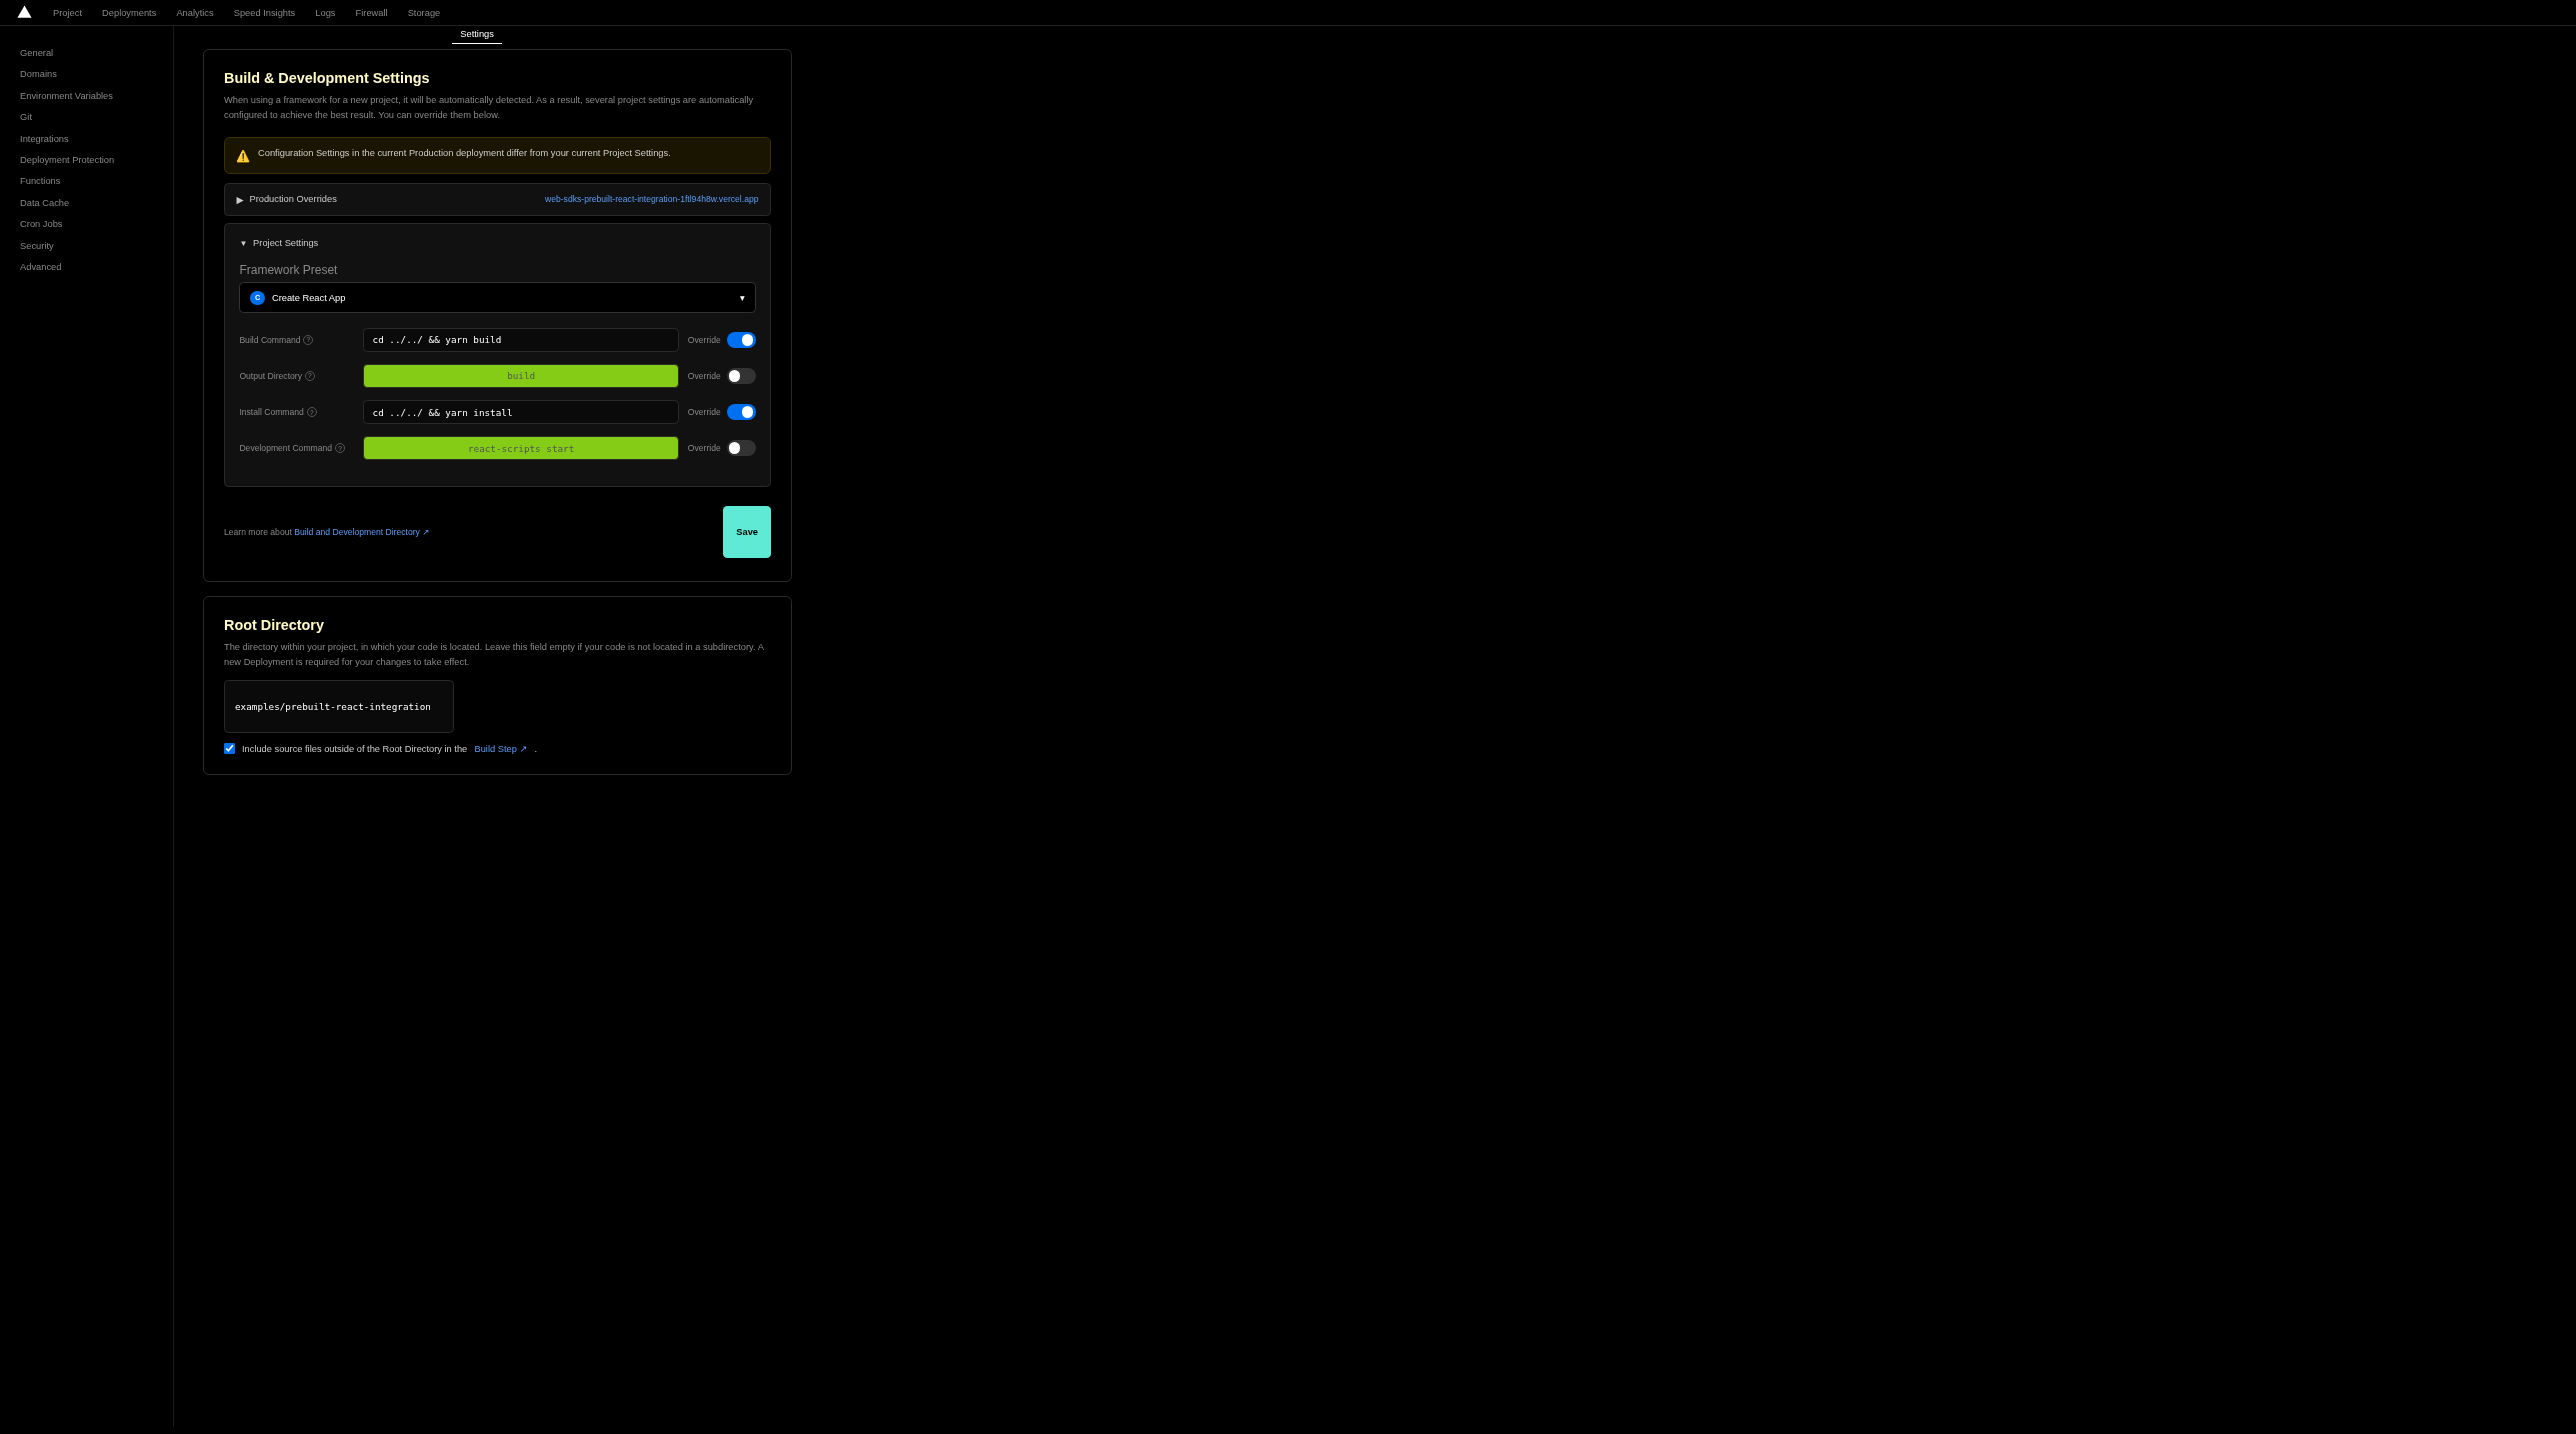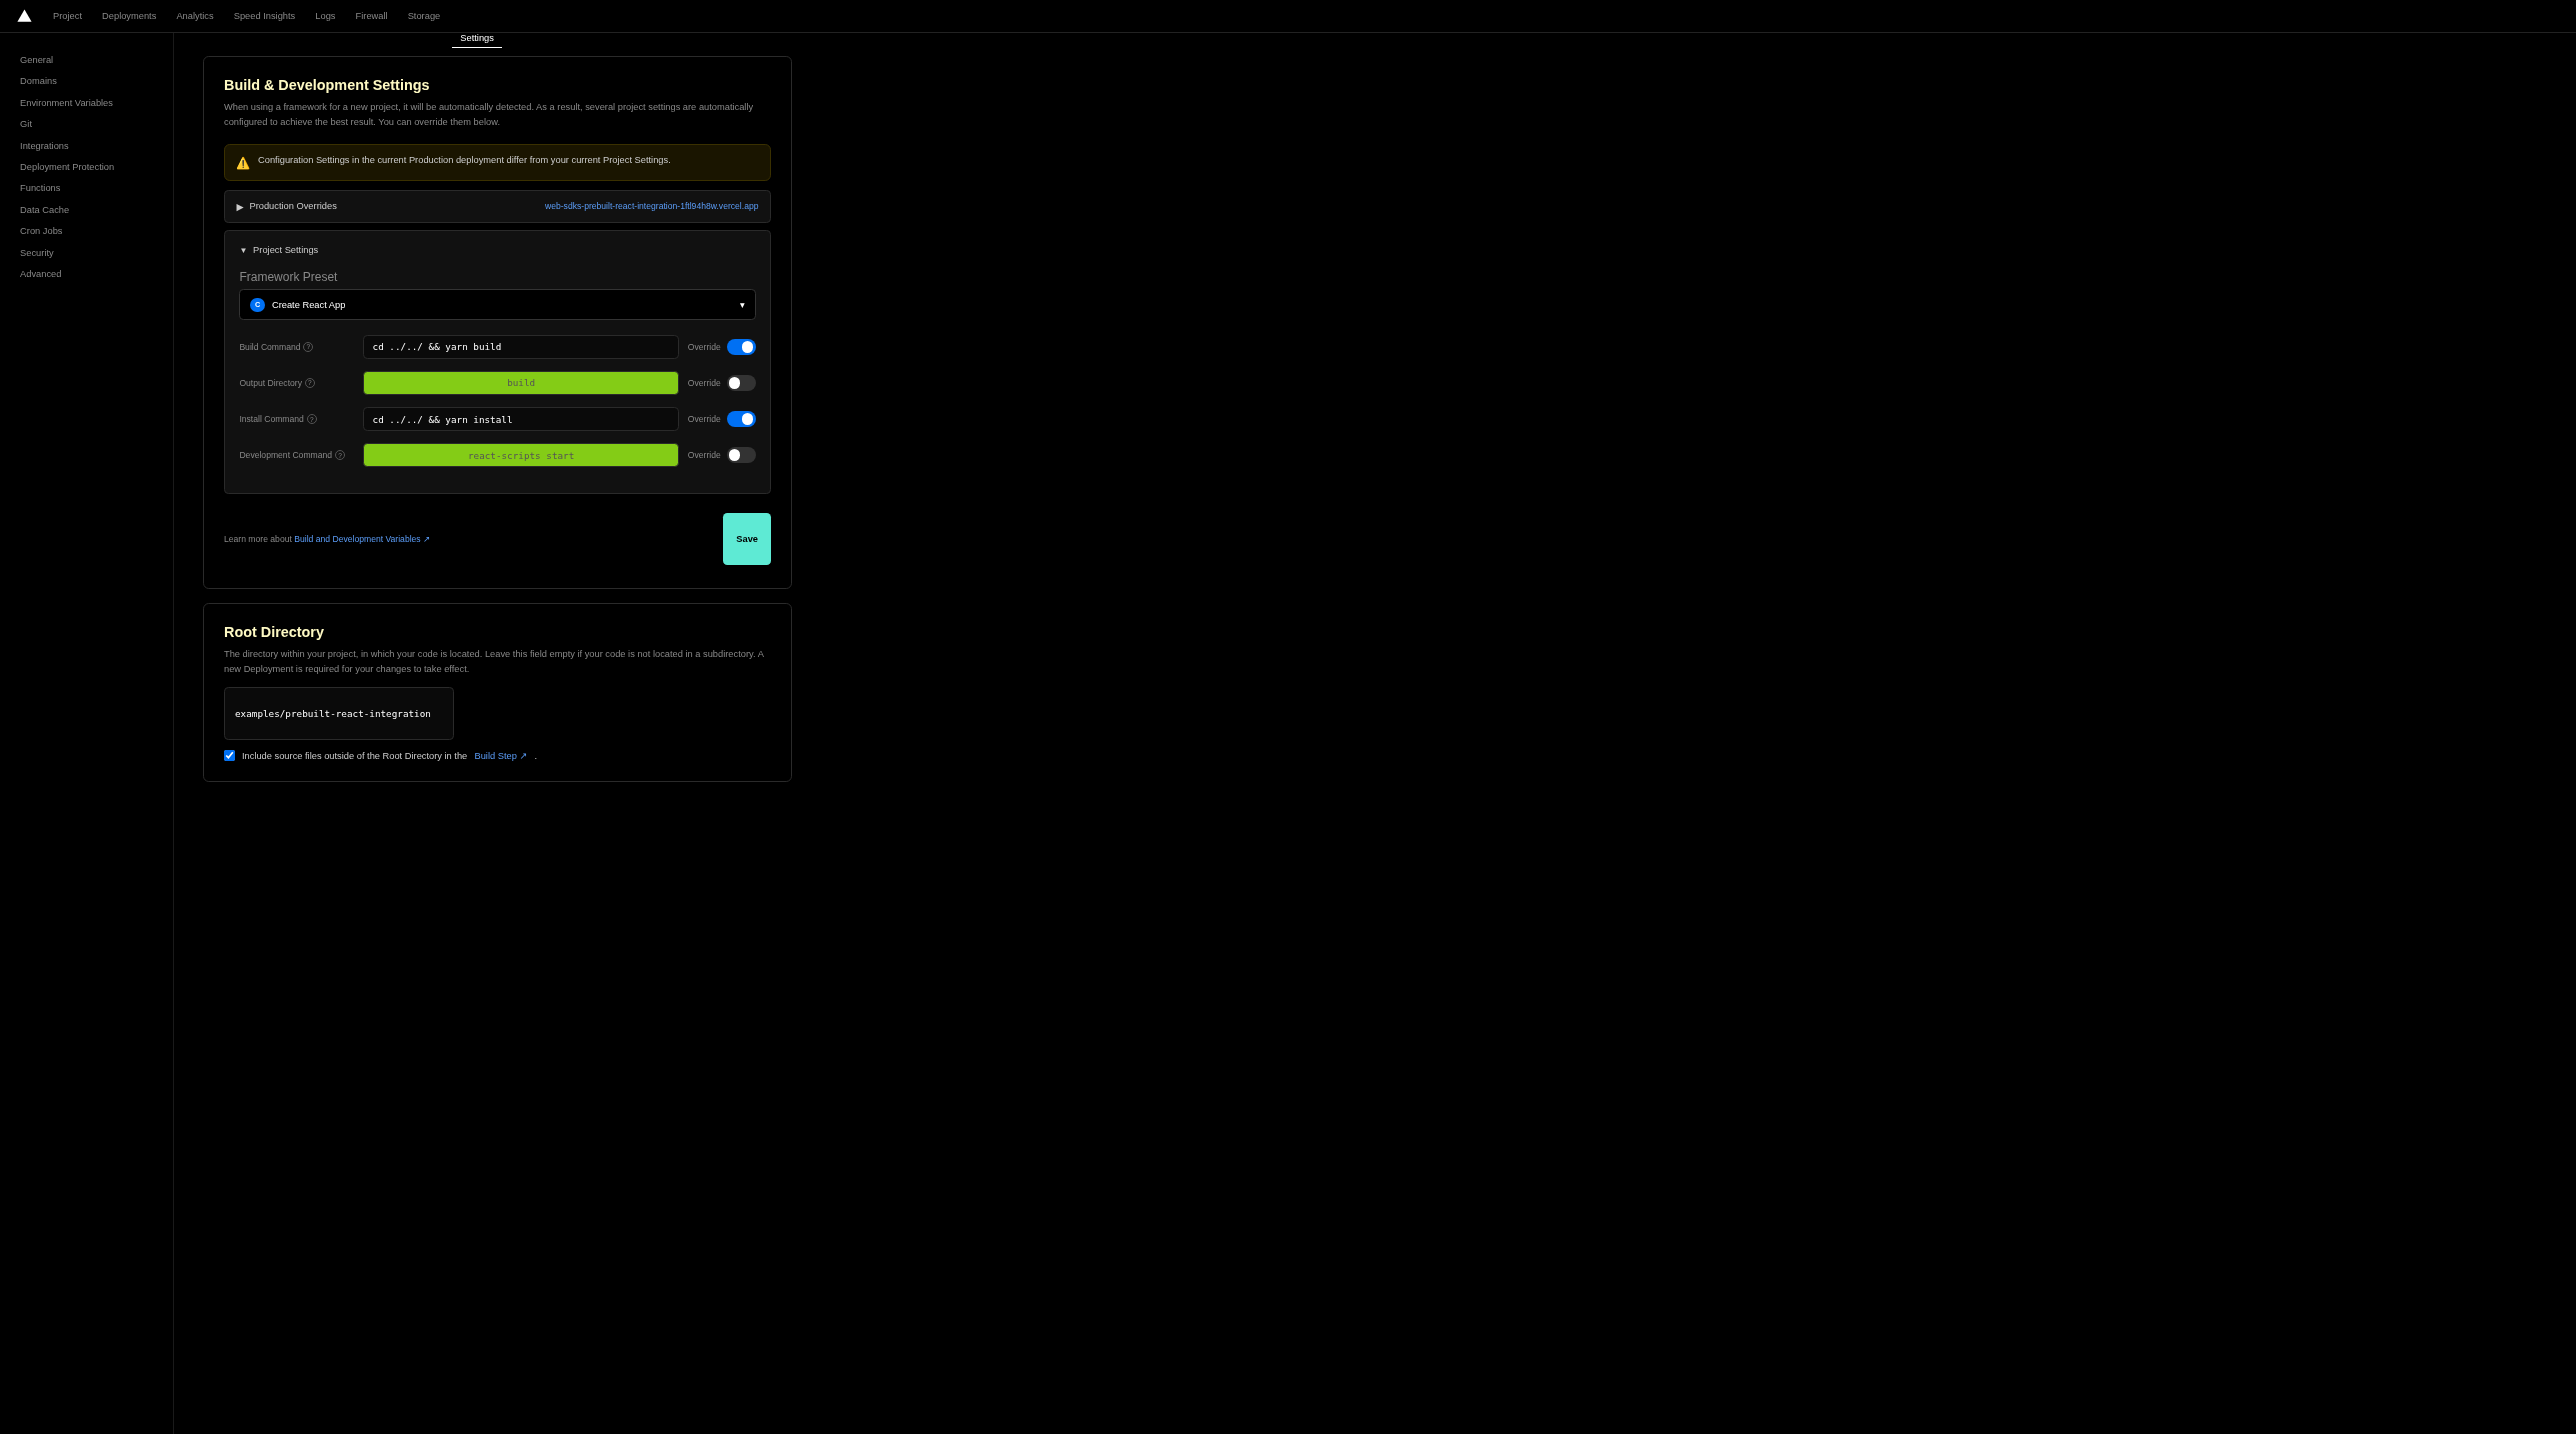--- a/index.html
+++ b/index.html
@@ -8,21 +8,21 @@
       color: #fff;
       font-family: -apple-system, BlinkMacSystemFont, 'Segoe UI', sans-serif;
       font-size: 10px;
       min-height: 100vh;
     }
 
     
     .top-nav {
       display: flex;
       align-items: center;
-      height: 33px;
+      height: 26px;
       background: #000;
       border-bottom: 0.7px solid #222;
       padding: 0 14.4px;
       gap: 2.9px;
     }
     .nav-logo {
       width: 20px;
       height: 20px;
       margin-right: 7.2px;
       display: flex; align-items: center; justify-content: center;
@@ -456,21 +456,21 @@
             <span class="override-label">Override</span>
             <div class="toggle off"></div>
           </div>
         </div>
       </div>
 
       <div class="footer-row">
         <div class="footer-text">
           <span>Learn more about</span>
           <a class="footer-link">
-            <span>Build and Development Variables</span> ↗
+            <span>Build and Development Directory</span> ↗
           </a>
         </div>
         <button class="save-btn">Save</button>
       </div>
     </div>
 
     <div class="section-card">
       <div class="section-title">Root Directory</div>
       <p class="root-dir-desc">The directory within your project, in which your code is located. Leave this field empty if your code is not located in a subdirectory. A new Deployment is required for your changes to take effect.</p>
       <input class="root-dir-input" type="text" value="examples/prebuilt-react-integration" style="">

